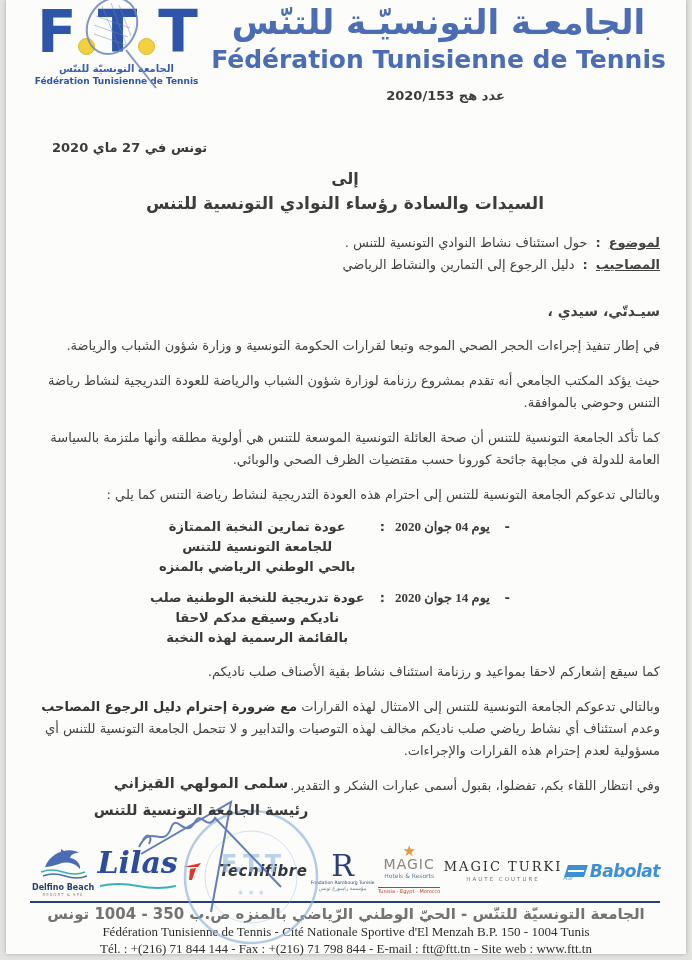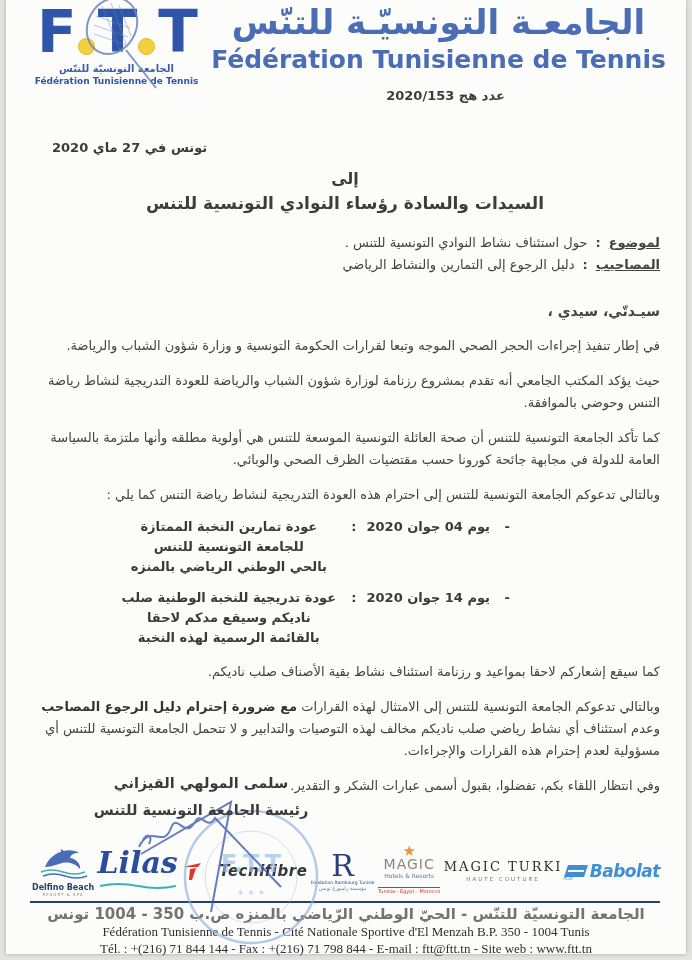--- a/index.html
+++ b/index.html
@@ -32,21 +32,21 @@
   .addressee{text-align:center;font-weight:bold;font-size:17px;color:#3d3d3d;margin-top:2px;}
   .subject-block{margin-top:18px;}
   .subject-row{display:flex;gap:8px;align-items:baseline;}
   .subject-label{font-weight:bold;text-decoration:underline;white-space:nowrap;}
   .subject-colon{font-weight:bold;}
   .salutation{margin-top:24px;font-weight:bold;font-size:14px;}
   .para{margin-top:13px;text-align:right;}
   .bold-inline{font-weight:bold;color:#333;}
   .bullet{display:flex;gap:10px;margin-top:11px;margin-right:150px;font-weight:bold;color:#3a3a3a;line-height:20px;}
   .bullet-dash{width:10px;}
-  .bullet-date{white-space:nowrap;}
+  .bullet-date{white-space:nowrap;font-family:Liberation Serif, serif;}
   .bullet-desc{width:225px;text-align:center;}
   
   .signature{position:absolute;top:770px;left:60px;width:270px;text-align:center;direction:rtl;
     font-weight:bold;font-size:14.5px;line-height:27px;color:#3a3a3a;z-index:3;}
   .stamp{position:absolute;top:792px;left:155px;width:170px;height:160px;z-index:2;opacity:.85;}
   
   .sponsors{position:absolute;top:842px;left:26px;right:26px;height:58px;display:flex;align-items:center;justify-content:space-between;z-index:1;}
   .sponsor{text-align:center;line-height:1.1;}
   .delfino-name{font-size:8px;font-weight:bold;color:#27406e;margin-top:1px;}
   .delfino-sub{font-size:4px;color:#8a8a8a;letter-spacing:1px;}
@@ -238,17 +238,17 @@
         <span class="babolat-play">PLAY</span>
       </span>
       <span class="babolat-name">Babolat</span>
     </div>
 
   </div>
 
   <div class="footer-rule"></div>
   <div class="footer">
     <div class="footer-ar">الجامعة التونسيّة للتنّس - الحيّ الوطني الرّياضي بالمنزه ص.ب 350 - 1004 تونس</div>
-    <div class="footer-fr">Fédération Tunisienne de Tennis - Cité Nationale Sportive d'El Menzah B.P. 350 - 1004 Tunis</div>
+    <div class="footer-fr">Fédération Tunisienne de Tennis - Cité Nationale Sportive d'El Menzah B.P. 150 - 1004 Tunis</div>
     <div class="footer-contact">Tél. : +(216) 71 844 144 - Fax : +(216) 71 798 844 - E-mail : ftt@ftt.tn - Site web : www.ftt.tn</div>
   </div>
 
 </div>
 
 </body></html>

